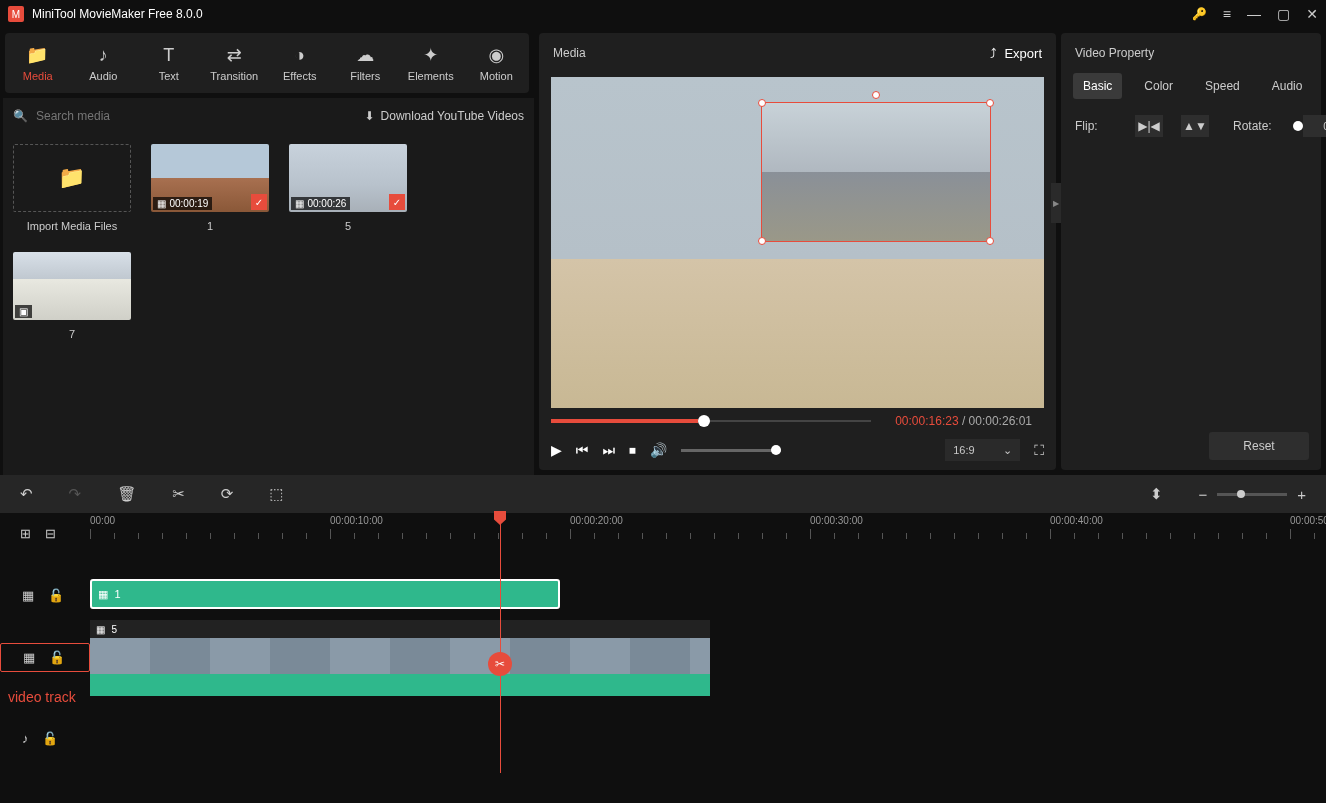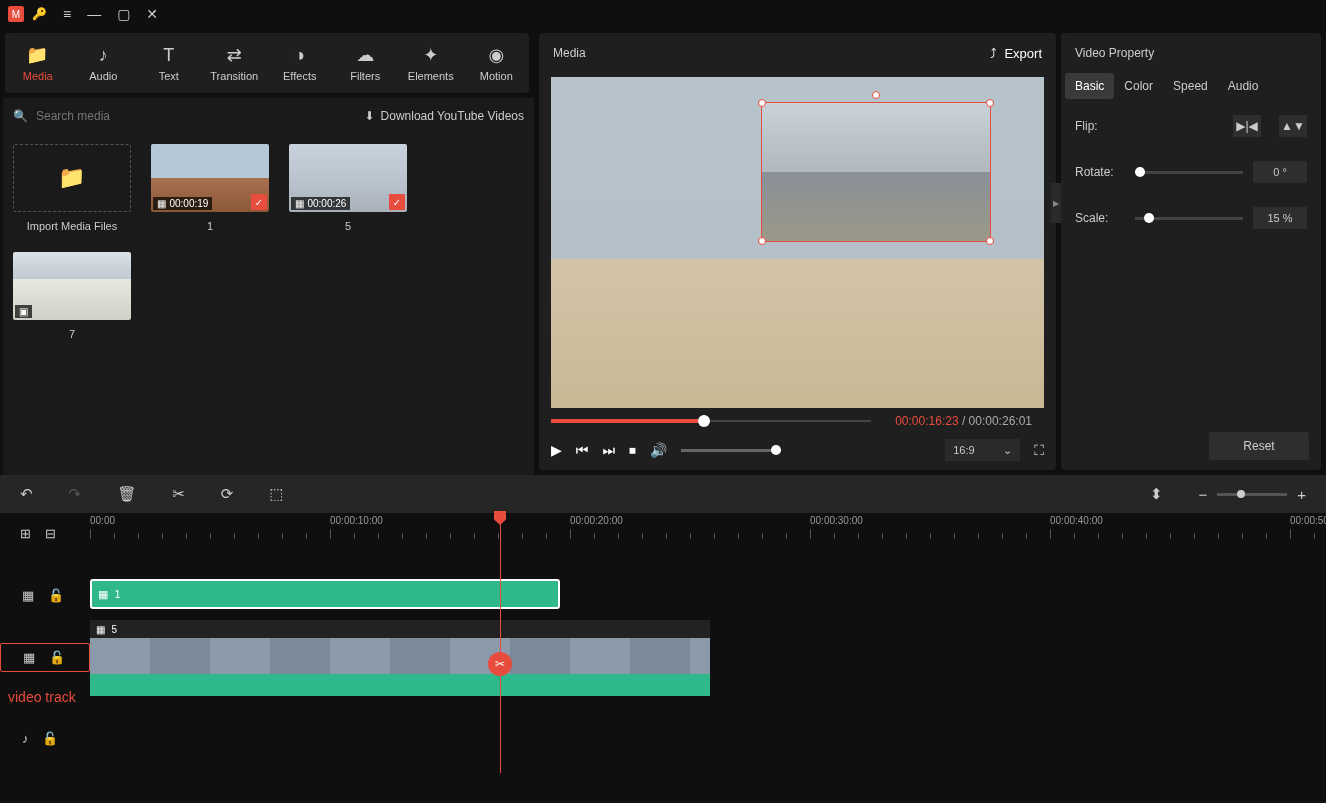--- a/index.html
+++ b/index.html
@@ -56,24 +56,24 @@
 .player-controls { height: 40px; display: flex; align-items: center; padding: 0 12px; gap: 14px; }
 .player-controls .pcbtn { color: #fff; font-size: 14px; cursor: pointer; }
 .player-controls .vol-slider { width: 100px; height: 3px; background: #666; position: relative; }
 .player-controls .vol-slider .vknob { width: 10px; height: 10px; border-radius: 50%; background: #fff; position: absolute; top: -4px; right: 0; }
 .player-controls .spacer { flex: 1; }
 .player-controls .ratio-sel { width: 75px; height: 22px; background: #2a2a2a; display: flex; align-items: center; justify-content: space-between; padding: 0 8px; font-size: 11px; cursor: pointer; }
 .player-controls .fs { color: #ccc; font-size: 14px; cursor: pointer; }
 
 .prop-panel { width: 260px; background: #1f1f1f; margin: 5px 5px 5px 5px; border-radius: 4px; display: flex; flex-direction: column; position: relative; }
 .prop-head { height: 40px; display: flex; align-items: center; padding: 0 14px; color: #ccc; font-size: 12px; }
-.prop-tabs { display: flex; gap: 0; padding: 0 4px; }
+.prop-tabs { display: flex; gap: 12px; padding: 0 12px; }
 .prop-tabs .ptab { padding: 6px 10px; font-size: 12px; color: #ccc; cursor: pointer; border-radius: 3px; }
 .prop-tabs .ptab.active { background: #3a3a3a; color: #fff; }
-.prop-rows { padding: 16px 14px; display: flex; flex-direction: column; gap: 24px; }
+.prop-rows { padding: 16px 14px; display: flex; flex-direction: row; gap: 24px; }
 .prop-row { display: flex; align-items: center; }
 .prop-row .plbl { width: 60px; color: #ccc; font-size: 12px; }
 .prop-row .flipbtn { width: 28px; height: 22px; background: #2e2e2e; display: flex; align-items: center; justify-content: center; margin-right: 18px; cursor: pointer; color: #ccc; font-size: 12px; }
 .prop-row .pslider { flex: 1; height: 3px; background: #444; position: relative; margin-right: 10px; }
 .prop-row .pslider .pknob { width: 10px; height: 10px; border-radius: 50%; background: #fff; position: absolute; top: -4px; }
 .prop-row .pval { width: 54px; height: 22px; background: #2e2e2e; display: flex; align-items: center; justify-content: center; font-size: 11px; color: #ccc; }
 .prop-panel .reset-btn { position: absolute; bottom: 10px; right: 12px; width: 100px; height: 28px; background: #2e2e2e; display: flex; align-items: center; justify-content: center; font-size: 12px; color: #ccc; cursor: pointer; border-radius: 3px; }
 .prop-expand { position: absolute; left: -10px; top: 150px; width: 10px; height: 40px; background: #2a2a2a; display: flex; align-items: center; justify-content: center; color: #888; font-size: 8px; cursor: pointer; }
 
 .timeline { background: #0f0f0f; height: 328px; }
@@ -107,20 +107,21 @@
 .clip2 .c2thumb { height: 36px; background: repeating-linear-gradient(90deg, #8a9aa8 0, #8a9aa8 60px, #7a8a98 60px, #7a8a98 120px); }
 .clip2 .c2audio { height: 22px; background: #2fb88c; }
 .cut-badge { position: absolute; width: 24px; height: 24px; background: #e74c3c; border-radius: 50%; display: flex; align-items: center; justify-content: center; color: #fff; font-size: 12px; z-index: 60; }
 .annot { position: absolute; color: #e74c3c; font-size: 14px; z-index: 70; margin-top: 36px; }
 </style>
 </head>
 <body>
 
 <div class="titlebar">
   <div class="logo">M</div>
+  <div class="title">MiniTool MovieMaker Free 8.0.0</div>
   <div class="winbtns">
     <span class="key-icon">🔑</span>
     <span>≡</span>
     <span>—</span>
     <span>▢</span>
     <span>✕</span>
   </div>
 </div>
 
 <div class="main">

